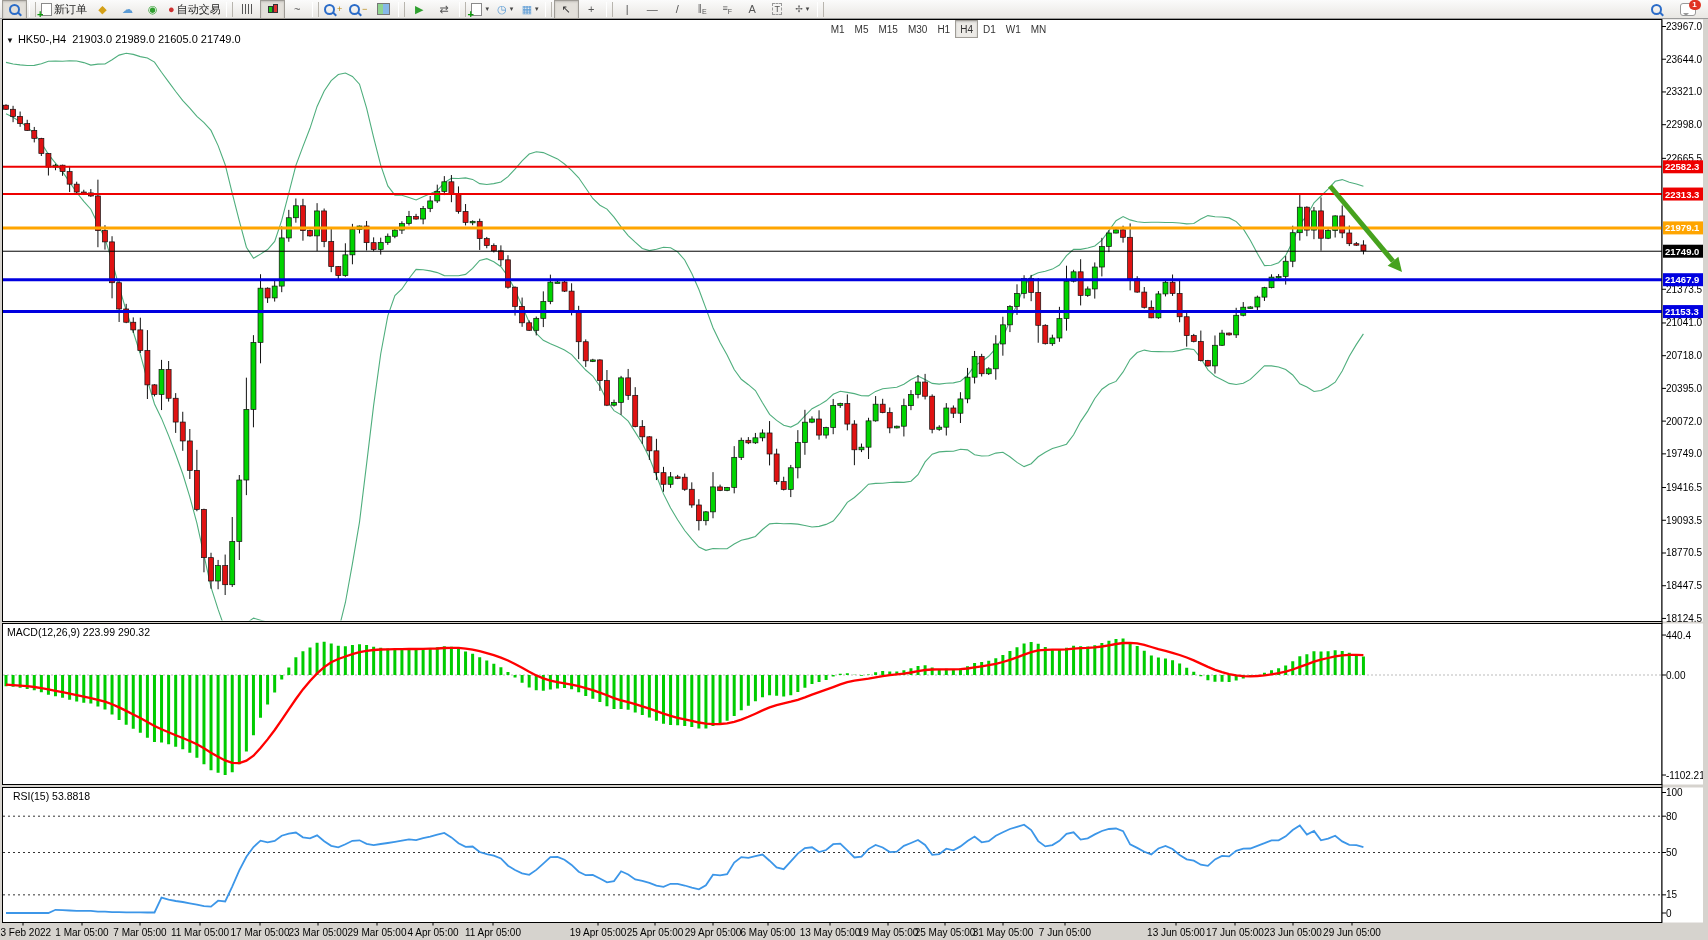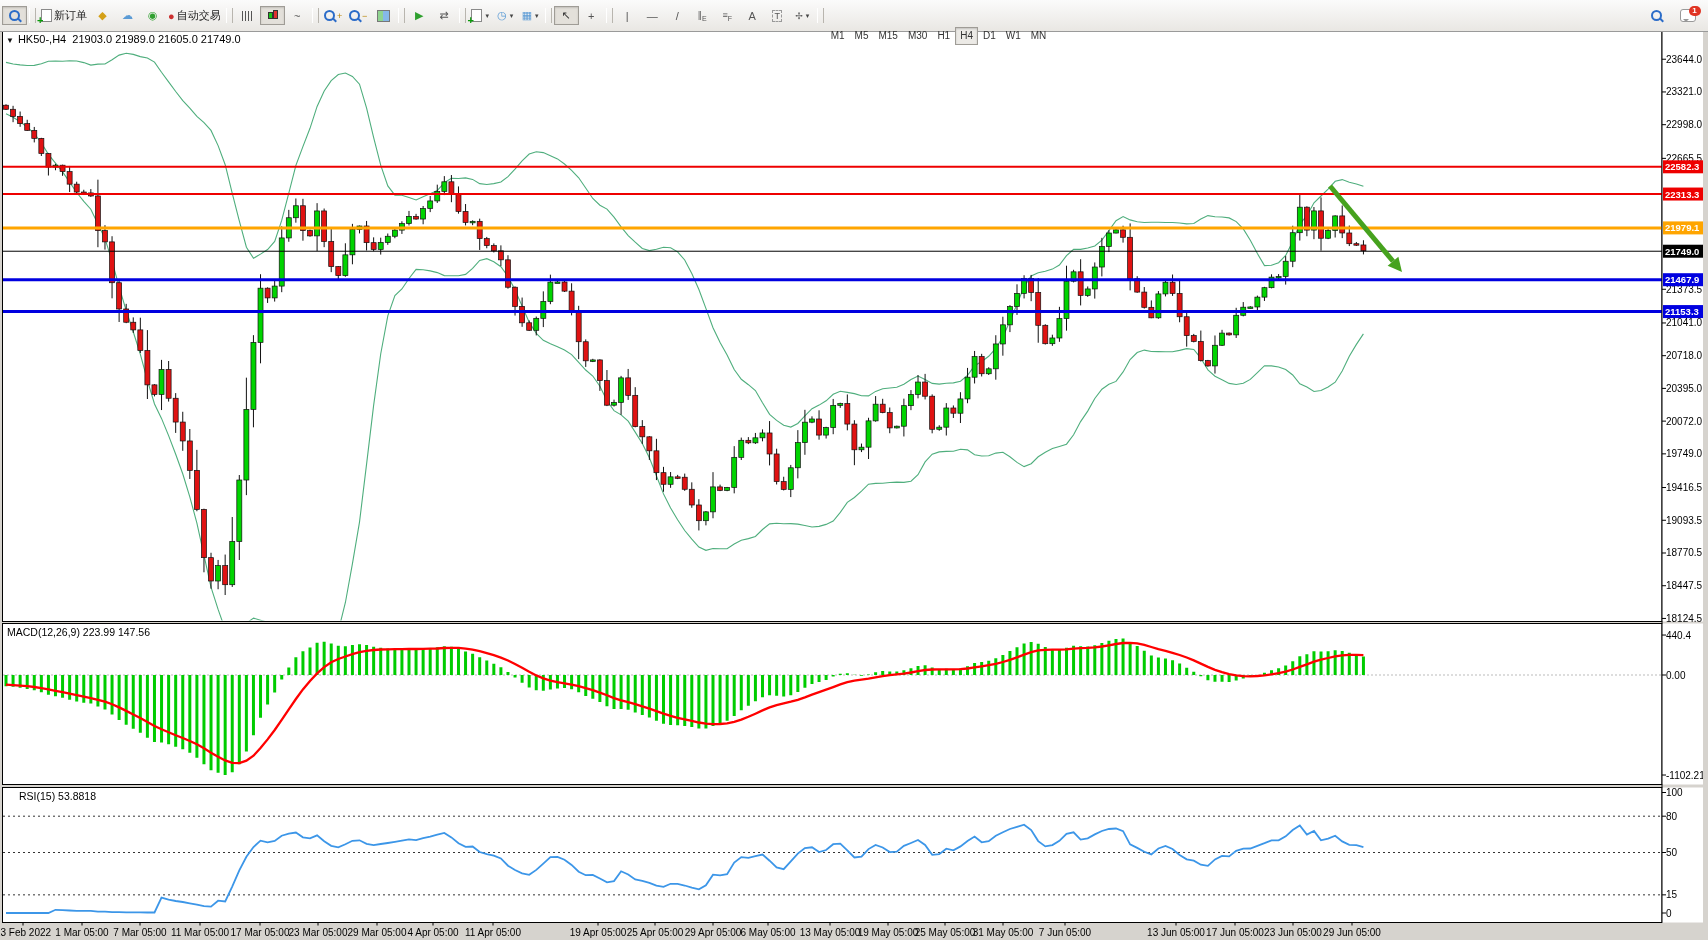--- a/index.html
+++ b/index.html
@@ -1,18 +1,18 @@
 <!DOCTYPE html>
 <html><head>
 <meta charset="utf-8">
 <style>
   html,body{margin:0;padding:0;background:#d6d3ce;font-family:"Liberation Sans",sans-serif;}
   #app{position:relative;width:1708px;height:940px;background:#d6d3ce;overflow:hidden;}
   
-  #toolbar{position:absolute;left:0;top:0;width:1708px;height:32px;
+  #toolbar{position:absolute;left:0;top:0;width:1708px;height:19px;
     background:linear-gradient(#fbfbfb,#e9e7e3);border-bottom:1px solid #9a9a9a;
     display:flex;align-items:center;padding:0 2px;box-sizing:border-box;z-index:5;}
   .tb-sep{width:5px;height:15px;border-left:1px solid #fff;border-right:1px solid #b8b5ae;margin:0 2px;}
   .tb-btn{height:17px;min-width:19px;display:flex;align-items:center;justify-content:center;
     gap:2px;padding:0 2px;border:1px solid transparent;font-size:11px;color:#333;cursor:default;}
   .tb-btn.pressed{border:1px solid #9f9c96;background:#e3e0da;box-shadow:inset 0 1px 2px rgba(0,0,0,.15);}
   .tb-label{font-size:11px;color:#222;white-space:nowrap;}
   .caret{font-size:7px;color:#444;margin-left:1px;}
   .mag{position:relative;width:7px;height:7px;border:2px solid #2b6cc8;border-radius:50%;display:inline-block;}
   .mag::after{content:"";position:absolute;width:5px;height:2px;background:#2b6cc8;transform:rotate(45deg);right:-4px;bottom:-2px;}
@@ -34,21 +34,21 @@
   .bubble::after{content:"";position:absolute;left:2px;bottom:-4px;border:3px solid transparent;border-top-color:#999;}
   .badge{position:absolute;top:-4px;right:-6px;min-width:10px;height:10px;border-radius:6px;background:#e03423;
     color:#fff;font-size:8px;line-height:10px;text-align:center;font-weight:bold;padding:0 1px;}
   
   #chart-wrap{position:absolute;left:0;top:0;width:1708px;height:940px;}
   svg{font-family:"Liberation Sans",sans-serif;}
   .overlay{position:absolute;z-index:3;color:#000;white-space:nowrap;}
   #chart-title{left:6px;top:33px;font-size:11px;}
   #chart-title .tri{font-size:8px;margin-right:4px;color:#111;}
   #macd-label{left:7px;top:626px;font-size:10.5px;}
-  #rsi-label{left:19px;top:790px;font-size:10.5px;}
+  #rsi-label{left:13px;top:790px;font-size:10.5px;}
   #right-strip{position:absolute;right:0;top:19px;width:5px;height:921px;background:#d6d3ce;z-index:4;}
 </style>
 </head>
 <body>
 
 <div id="app">
 
   <div id="toolbar">
     <div class="tb-btn pressed">
         <span class="mag"></span>
@@ -909,17 +909,17 @@
           <text x="1352" y="936" font-size="10" fill="#000" text-anchor="middle">29 Jun 05:00</text>
         </g>
         <g>
           <line x1="1330" y1="186" x2="1393.0128868095692" y2="261.26539257809657" stroke="#46a21e" stroke-width="5"></line>
           <polygon points="1402,272 1387.6455830986174,265.758949173312 1398.380190520521,256.77183598288116" fill="#46a21e"></polygon>
         </g>
       </svg>
     <div class="overlay" id="chart-title">
       <span class="tri">▼</span><span>HK50-,H4</span>&nbsp;&nbsp;<span>21903.0 21989.0 21605.0 21749.0</span>
     </div>
-    <div class="overlay" id="macd-label">MACD(12,26,9) 223.99 147.56</div>
+    <div class="overlay" id="macd-label">MACD(12,26,9) 223.99 290.32</div>
     <div class="overlay" id="rsi-label">RSI(15) 53.8818</div>
     <div id="right-strip"></div>
   </div>
 </div>
 
 </body></html>

